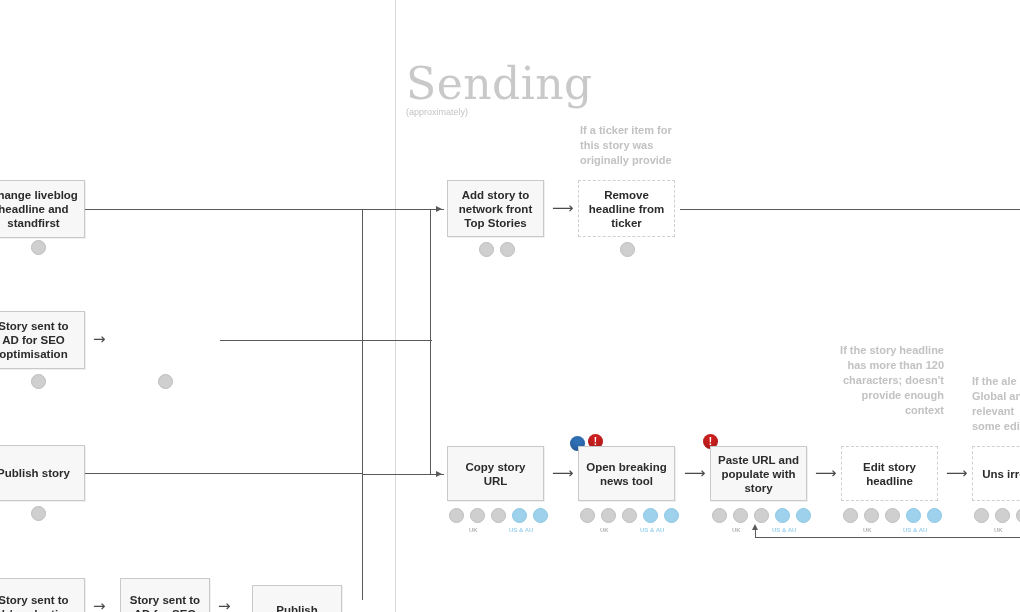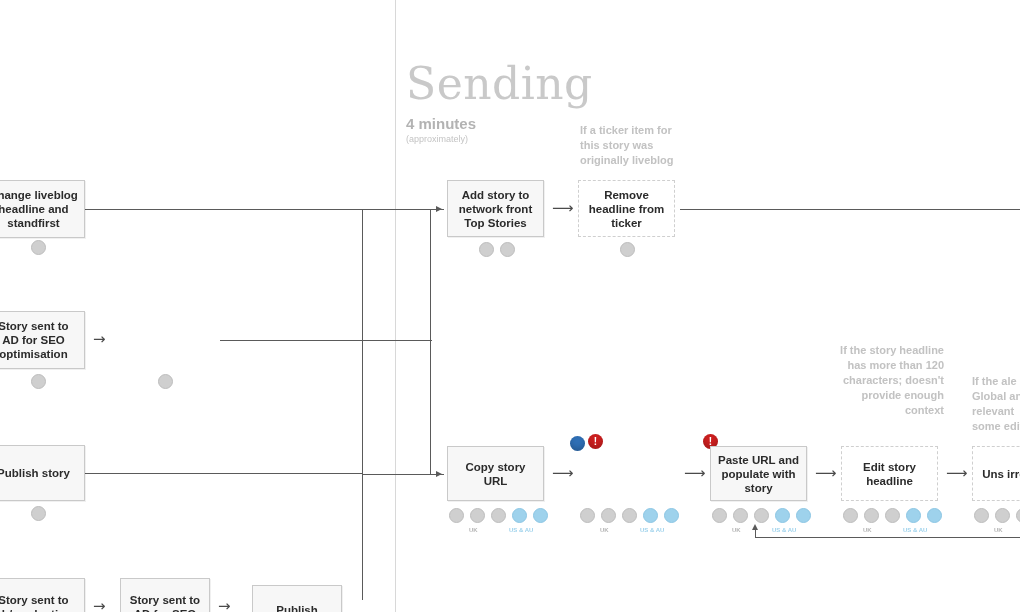--- a/index.html
+++ b/index.html
@@ -107,25 +107,24 @@
 </style>
 </head>
 <body>
 
 <div id="canvas">
 
   <div class="vdivider" style="left:395px;"></div>
 
   <div class="phase" style="left:406px;top:62px;">
     <div class="phase-title">Sending</div>
-    <div class="phase-dur">4 minutes</div>
     <div class="phase-approx">(approximately)</div>
   </div>
 
-  <div class="note" style="left:580px;top:123px;width:100px;">If a ticker item for this story was originally liveblog</div>
+  <div class="note" style="left:580px;top:123px;width:100px;">If a ticker item for this story was originally provide</div>
   <div class="note" style="left:840px;top:343px;width:104px;text-align:right;">If the story headline has more than 120 characters; doesn't provide enough context</div>
   <div class="note" style="left:972px;top:374px;width:60px;">If the ale Global an relevant some edit</div>
 
   <div class="hline" style="left:85px;top:209px;width:277px;"></div>
 
   <div class="hline" style="left:220px;top:340px;width:212px;"></div>
 
   <div class="hline" style="left:85px;top:473px;width:277px;"></div>
 
   <div class="vline" style="left:362px;top:209px;height:390px;"></div>
@@ -244,20 +243,23 @@
 
   <div class="arrow" style="left:552px;top:466px;">⟶</div>
 
   <div class="pip blue" style="left:570px;top:436px;">
     <span></span>
   </div>
   <div class="pip red" style="left:588px;top:434px;">
     <span>!</span>
   </div>
 
+  <div class="box solid" style="left:578px;top:446px;width:97px;height:55px;">
+    <span>Open breaking news tool</span>
+  </div>
   <div class="badges" style="left:577px;top:508px;">
     <div class="badge-wrap">
         <div class="badge grey"></div>
       </div>
     <div class="badge-wrap">
         <div class="badge grey"></div>
       </div>
     <div class="badge-wrap">
         <div class="badge grey"></div>
       </div>

